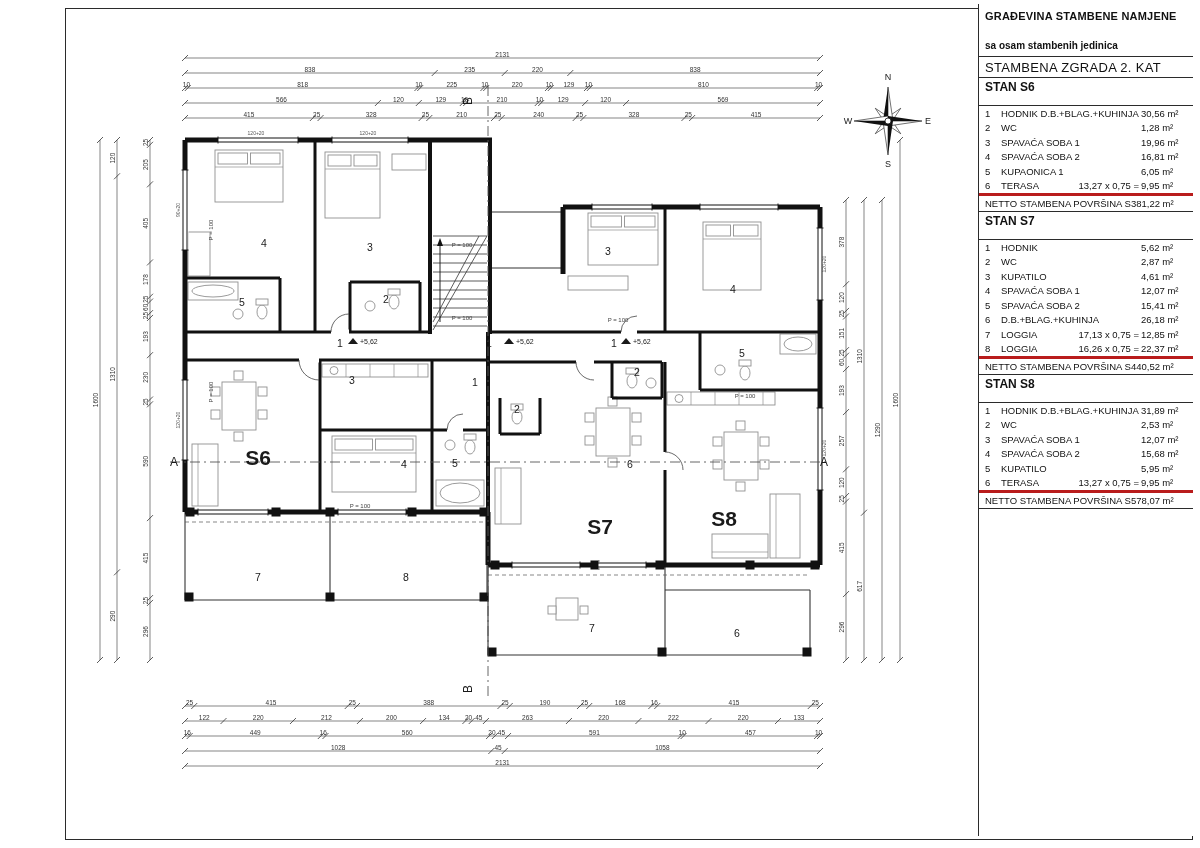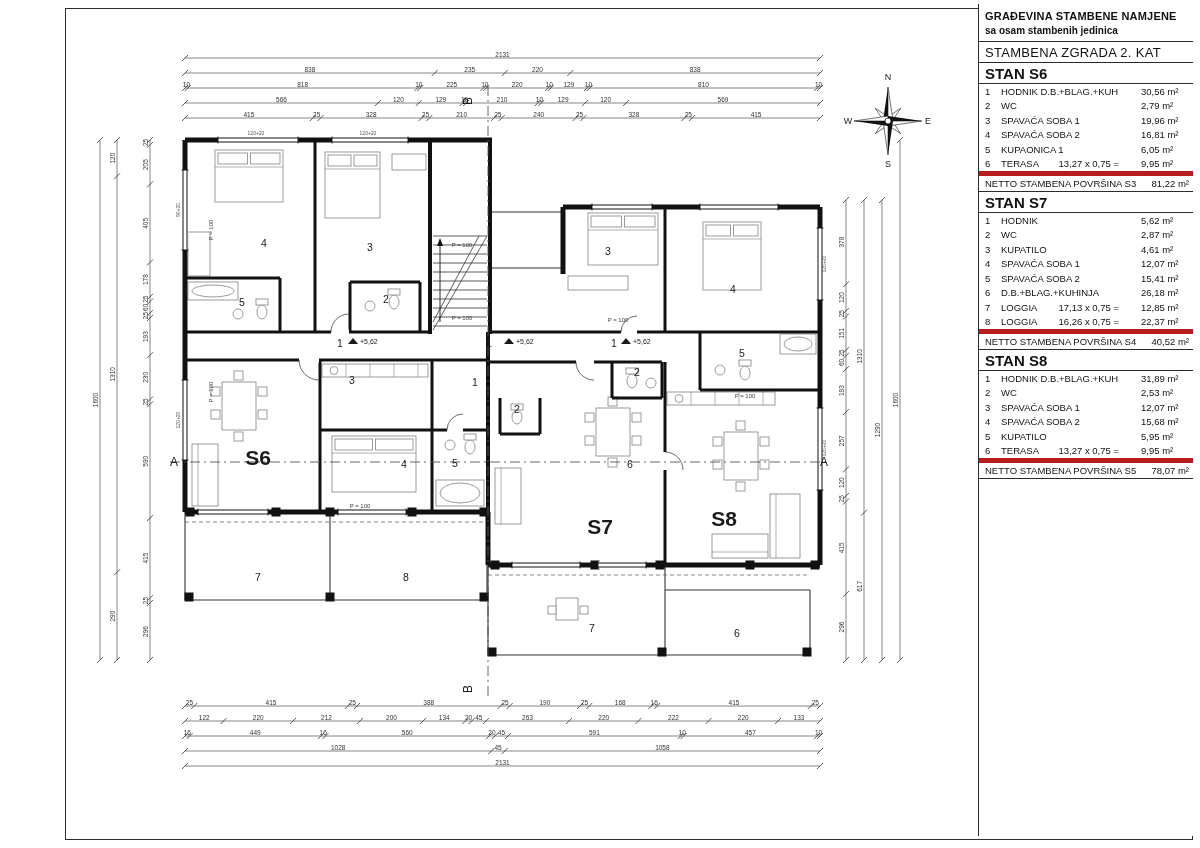--- a/index.html
+++ b/index.html
@@ -6,30 +6,30 @@
   html,body{width:1200px;height:848px;background:#fff;overflow:hidden;
     font-family:"Liberation Sans",sans-serif;color:#111}
   body{position:relative}
   #plan-svg{position:absolute;left:0;top:0}
   .sheet-border{position:absolute;left:65px;top:8px;width:1128px;height:832px;
     border:1px solid #2b2b2b;pointer-events:none}
   .panel{position:absolute;left:978px;top:4px;width:215px;height:832px;
     border-left:1px solid #2b2b2b;background:#fff}
   .tb{padding:6px 6px 5px;border-bottom:1px solid #2b2b2b}
   .tb-line1{font-size:11px;font-weight:bold;letter-spacing:.2px}
-  .tb-line2{font-size:10px;font-weight:bold;margin-top:3px}
+  .tb-line2{font-size:10px;font-weight:bold;margin-top:18px}
   .floor-row{font-size:13px;padding:3px 6px 2px;border-bottom:1px solid #2b2b2b;letter-spacing:.3px}
-  .apt-header{font-size:15px;font-weight:bold;padding:2px 6px 1px;border-bottom:1px solid #2b2b2b}
+  .apt-header{font-size:12px;font-weight:bold;padding:2px 6px 11px;border-bottom:1px solid #2b2b2b}
   .trow{display:flex;align-items:center;height:14.5px;font-size:9.5px;padding:0 4px 0 6px;white-space:nowrap}
   .tnum{width:16px;flex:none}
   .tlabel{flex:1;overflow:hidden}
-  .tcalc{flex:none;margin-right:22px}
+  .tcalc{flex:none;margin-right:2px}
   .tarea{flex:none;width:48px;}
-  .netto-row{display:flex;justify-content:space-between;align-items:center;font-size:9.5px;
-    border-top:5px solid #b91c1c;border-bottom:1px solid #2b2b2b;padding:2px 4px 2px 6px;white-space:nowrap}
+  .netto-row{display:flex;justify-content:flex-start;align-items:center;font-size:9.5px;
+    border-top:3px solid #b91c1c;border-bottom:1px solid #2b2b2b;padding:2px 4px 2px 6px;white-space:nowrap}
   
   #plan-svg text{font-family:"Liberation Sans",sans-serif;fill:#1a1a1a}
   #plan-svg .dim{font-size:6.5px;fill:#333}
   #plan-svg .room{font-size:10.5px}
   #plan-svg .unit{font-size:21px;font-weight:bold}
   #plan-svg .elev{font-size:7px}
   #plan-svg .pfl{font-size:6px;fill:#444}
   #plan-svg .winlbl{font-size:5px;fill:#555}
   #plan-svg .sect{font-size:12px}
   #plan-svg .comp{font-size:9px}
@@ -633,21 +633,21 @@
           <div class="trow">
     <span class="tnum">1</span>
     <span class="tlabel">HODNIK D.B.+BLAG.+KUHINJA</span>
     <span class="tcalc"></span>
     <span class="tarea">30,56 m²</span>
   </div>
           <div class="trow">
     <span class="tnum">2</span>
     <span class="tlabel">WC</span>
     <span class="tcalc"></span>
-    <span class="tarea">2,79 m²</span>
+    <span class="tarea">1,28 m²</span>
   </div>
           <div class="trow">
     <span class="tnum">3</span>
     <span class="tlabel">SPAVAĆA SOBA 1</span>
     <span class="tcalc"></span>
     <span class="tarea">19,96 m²</span>
   </div>
           <div class="trow">
     <span class="tnum">4</span>
     <span class="tlabel">SPAVAĆA SOBA 2</span>

